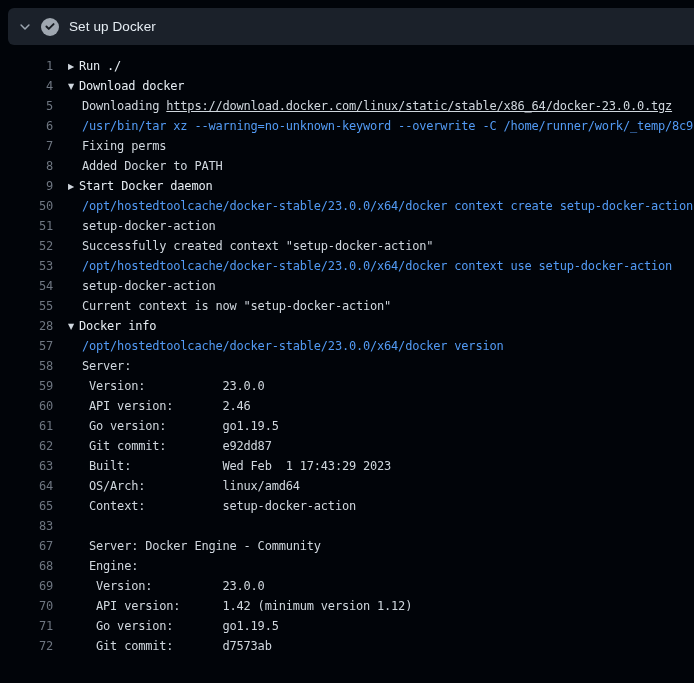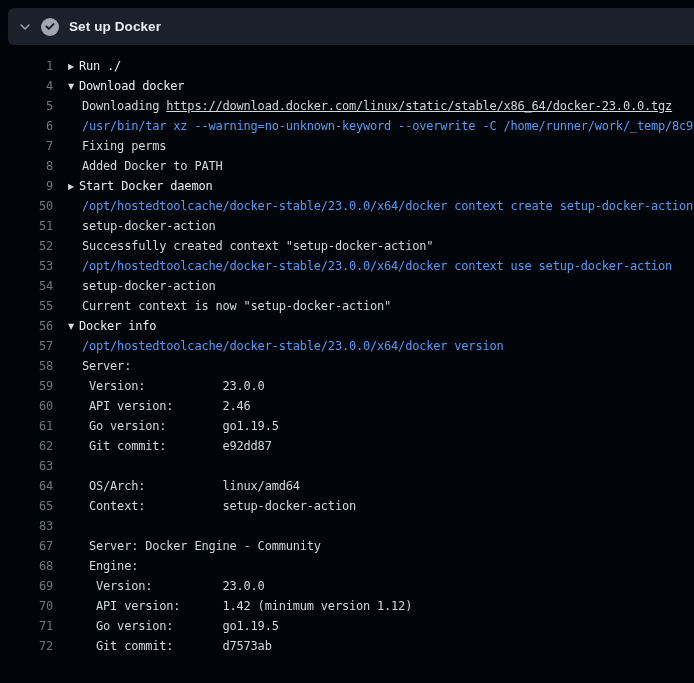--- a/index.html
+++ b/index.html
@@ -31,21 +31,21 @@
     display: flex;
     align-items: center;
     padding: 0 12px 0 10px;
     cursor: pointer;
   }
   .step-header .chev { margin-right: 9px; display: flex; }
   .step-header .status { margin-right: 10px; display: flex; }
   .step-title {
     color: var(--header-text);
     font-size: 13.5px;
-    font-weight: 700;
+    font-weight: 400;
     letter-spacing: 0.1px;
   }
   .log {
     position: absolute;
     left: 0; top: 45px; right: 0; bottom: 0;
     padding-top: 11px;
     font-family: "DejaVu Sans Mono", "Liberation Mono", monospace;
     font-size: 12px;
     letter-spacing: -0.2px;
     overflow: hidden;
@@ -113,28 +113,28 @@
       <div class="row"><span class="num">6</span><span class="content command"><span>/usr/bin/tar xz --warning=no-unknown-keyword --overwrite -C /home/runner/work/_temp/8c93</span></span></div>
       <div class="row"><span class="num">7</span><span class="content text"><span>Fixing perms</span></span></div>
       <div class="row"><span class="num">8</span><span class="content text"><span>Added Docker to PATH</span></span></div>
       <div class="row group"><span class="num">9</span><span class="content group"><span class="arrow">▶</span><span class="gtitle">Start Docker daemon</span></span></div>
       <div class="row"><span class="num">50</span><span class="content command"><span>/opt/hostedtoolcache/docker-stable/23.0.0/x64/docker context create setup-docker-action</span></span></div>
       <div class="row"><span class="num">51</span><span class="content text"><span>setup-docker-action</span></span></div>
       <div class="row"><span class="num">52</span><span class="content text"><span>Successfully created context "setup-docker-action"</span></span></div>
       <div class="row"><span class="num">53</span><span class="content command"><span>/opt/hostedtoolcache/docker-stable/23.0.0/x64/docker context use setup-docker-action</span></span></div>
       <div class="row"><span class="num">54</span><span class="content text"><span>setup-docker-action</span></span></div>
       <div class="row"><span class="num">55</span><span class="content text"><span>Current context is now "setup-docker-action"</span></span></div>
-      <div class="row group"><span class="num">56</span><span class="content group"><span class="arrow">▼</span><span class="gtitle">Docker info</span></span></div>
+      <div class="row group"><span class="num">28</span><span class="content group"><span class="arrow">▼</span><span class="gtitle">Docker info</span></span></div>
       <div class="row"><span class="num">57</span><span class="content command"><span>/opt/hostedtoolcache/docker-stable/23.0.0/x64/docker version</span></span></div>
       <div class="row"><span class="num">58</span><span class="content text"><span>Server:</span></span></div>
       <div class="row"><span class="num">59</span><span class="content text"><span> Version:           23.0.0</span></span></div>
       <div class="row"><span class="num">60</span><span class="content text"><span> API version:       2.46</span></span></div>
       <div class="row"><span class="num">61</span><span class="content text"><span> Go version:        go1.19.5</span></span></div>
       <div class="row"><span class="num">62</span><span class="content text"><span> Git commit:        e92dd87</span></span></div>
-      <div class="row"><span class="num">63</span></div>
+      <div class="row"><span class="num">63</span><span class="content text"><span> Built:             Wed Feb  1 17:43:29 2023</span></span></div>
       <div class="row"><span class="num">64</span><span class="content text"><span> OS/Arch:           linux/amd64</span></span></div>
       <div class="row"><span class="num">65</span><span class="content text"><span> Context:           setup-docker-action</span></span></div>
       <div class="row"><span class="num">83</span><span class="content text"><span></span></span></div>
       <div class="row"><span class="num">67</span><span class="content text"><span> Server: Docker Engine - Community</span></span></div>
       <div class="row"><span class="num">68</span><span class="content text"><span> Engine:</span></span></div>
       <div class="row"><span class="num">69</span><span class="content text"><span>  Version:          23.0.0</span></span></div>
       <div class="row"><span class="num">70</span><span class="content text"><span>  API version:      1.42 (minimum version 1.12)</span></span></div>
       <div class="row"><span class="num">71</span><span class="content text"><span>  Go version:       go1.19.5</span></span></div>
       <div class="row"><span class="num">72</span><span class="content text"><span>  Git commit:       d7573ab</span></span></div>
     </div>

